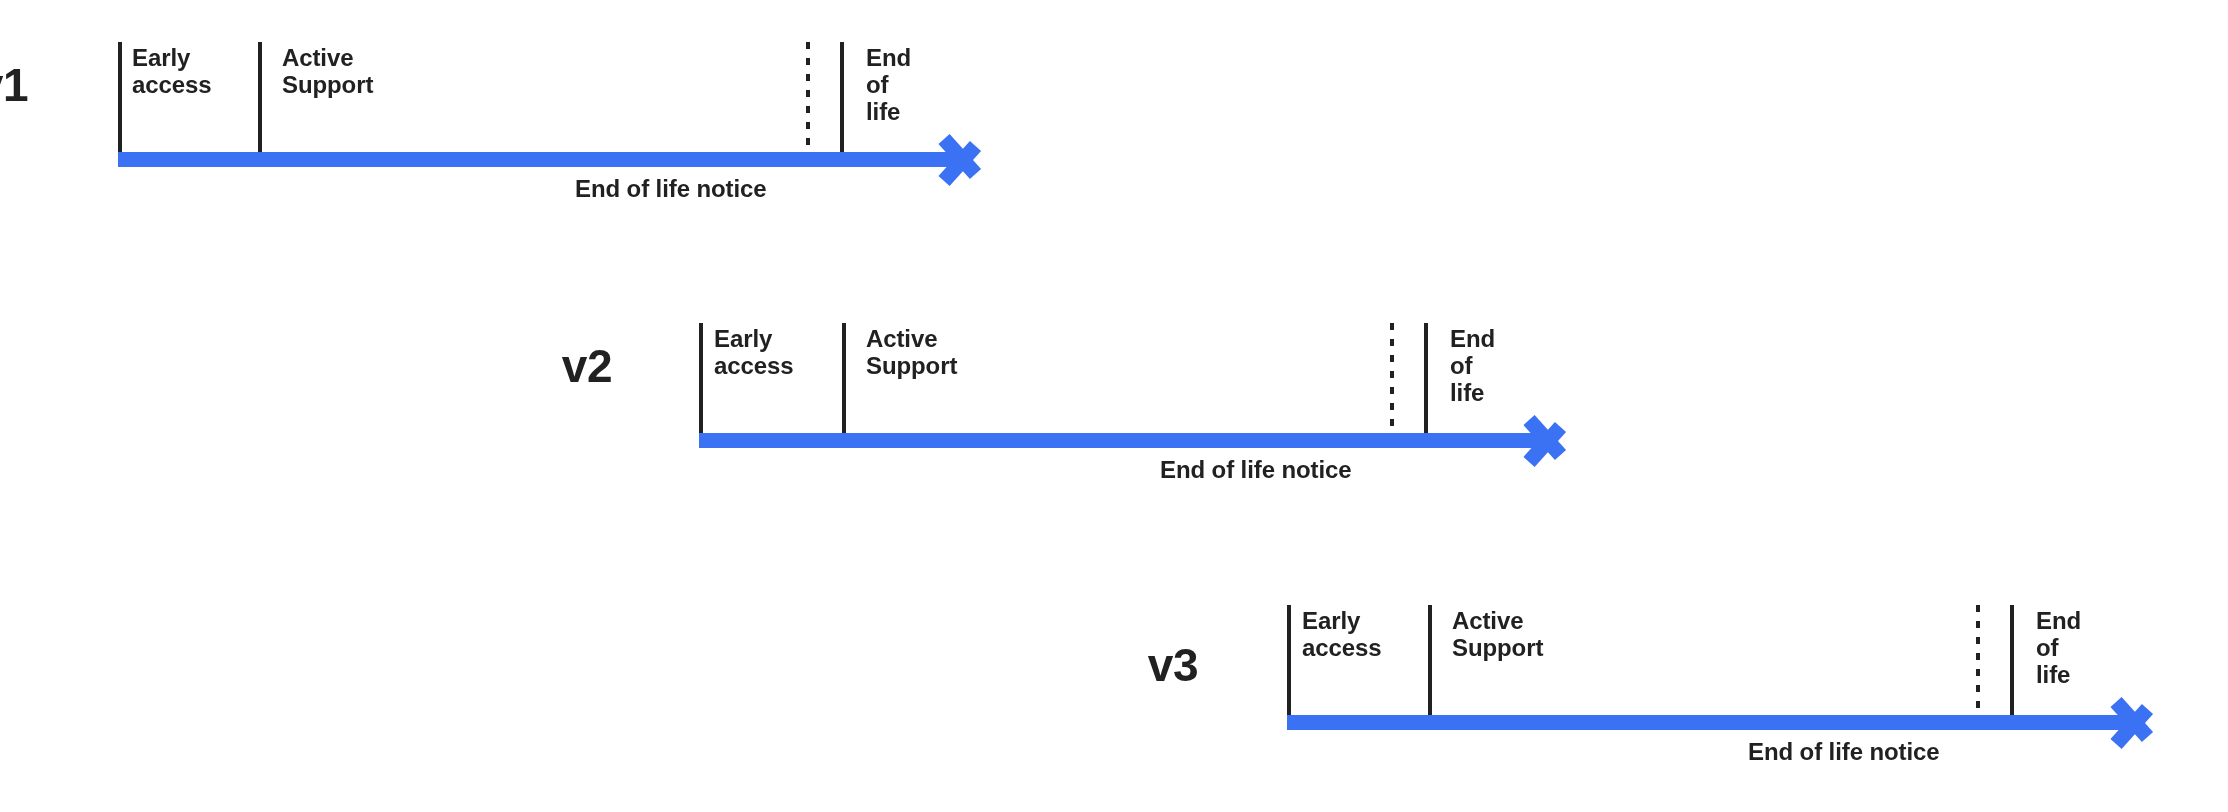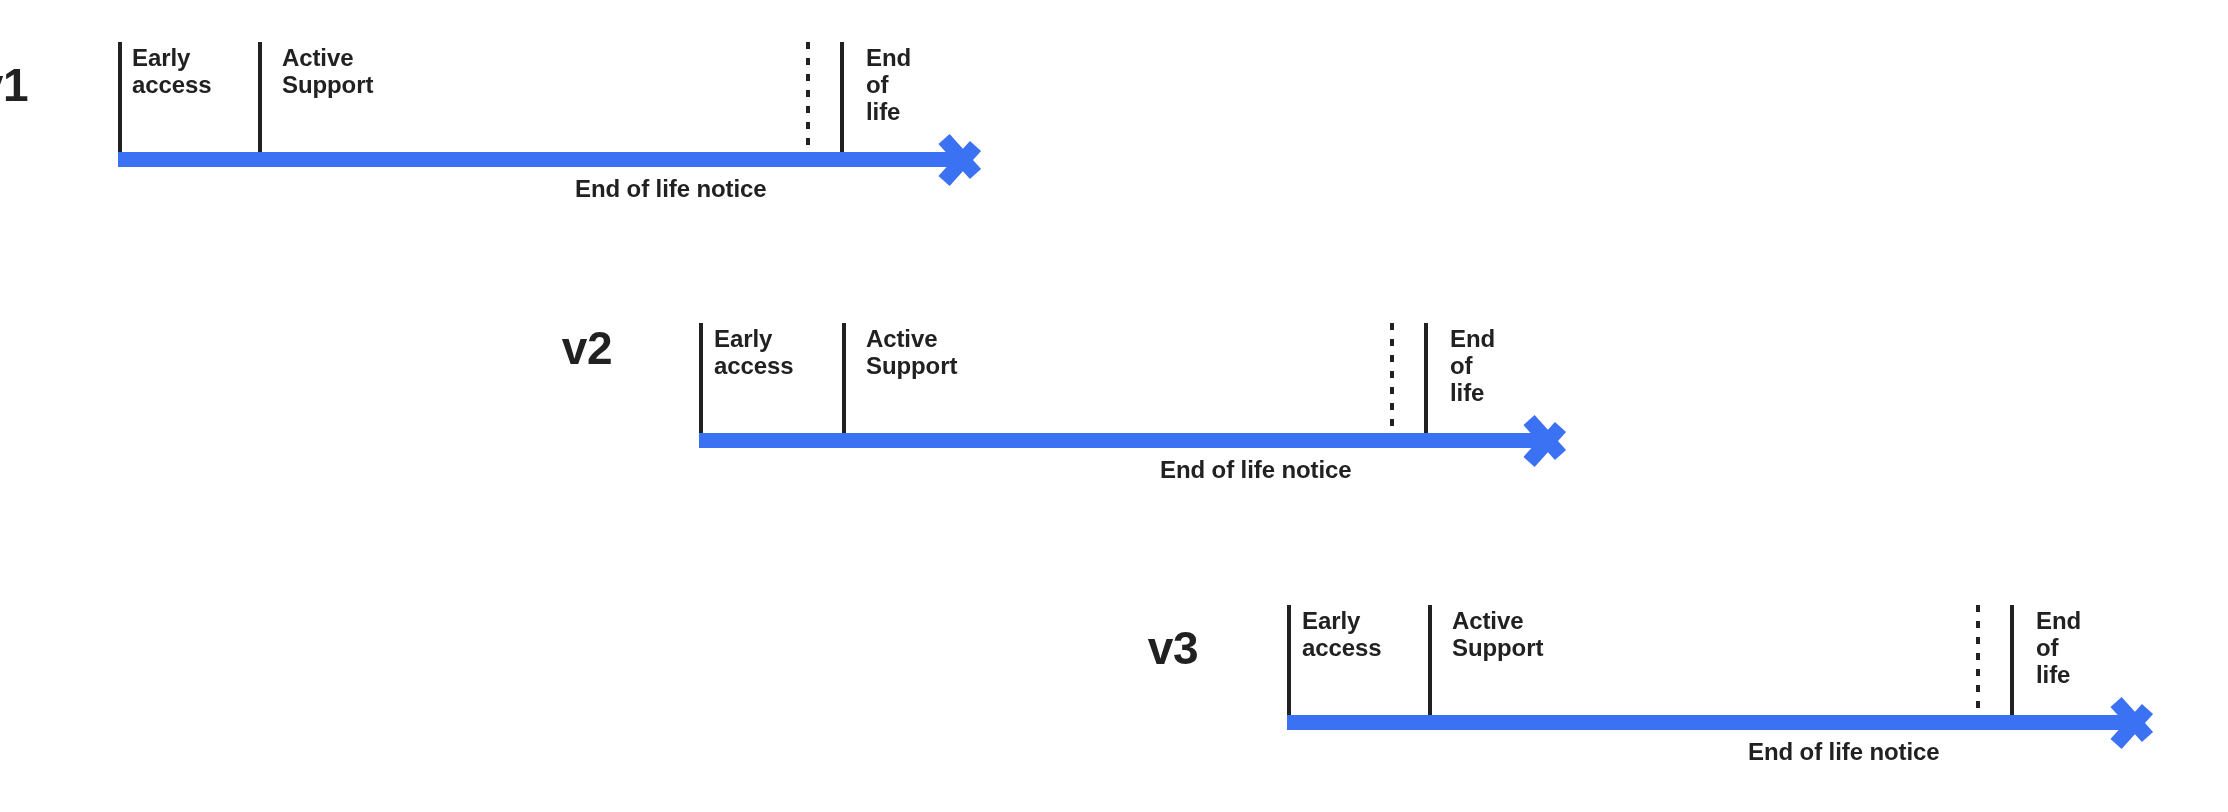--- a/index.html
+++ b/index.html
@@ -122,38 +122,38 @@
       <div class="divider" style="left: 258px; top: 42px; height: 110px; background: rgb(33, 33, 33);"></div>
       <div class="divider" style="left: 840px; top: 42px; height: 110px; background: rgb(33, 33, 33);"></div>
       <div class="dashed-line" style="left: 806px; top: 42px; height: 110px;"></div>
       <div class="phase-label" style="left: 132px; top: 44px; color: rgb(33, 33, 33);">Early
 access</div>
       <div class="phase-label" style="left: 282px; top: 44px; color: rgb(33, 33, 33);">Active Support</div>
       <div class="phase-label" style="left: 866px; top: 44px; color: rgb(33, 33, 33);">End of life</div>
       <div class="notice-label" style="left: 575px; top: 176px; color: rgb(33, 33, 33);">End of life notice</div>
     </div>
     <div class="row">
-      <div class="version-label" style="left: 542px; top: 325px; width: 70px;">v2</div>
+      <div class="version-label" style="left: 542px; top: 343px; width: 70px;">v2</div>
       <div class="bar-shaft" style="left: 699px; top: 433px; width: 856px; background: rgb(59, 113, 243);"></div>
       <div class="arrow-head" style="left: 1553px; top: 408px;">
         <span class="up" style="background: rgb(59, 113, 243);"></span>
         <span class="down" style="background: rgb(59, 113, 243);"></span>
       </div>
       <div class="divider" style="left: 699px; top: 323px; height: 110px; background: rgb(33, 33, 33);"></div>
       <div class="divider" style="left: 842px; top: 323px; height: 110px; background: rgb(33, 33, 33);"></div>
       <div class="divider" style="left: 1424px; top: 323px; height: 110px; background: rgb(33, 33, 33);"></div>
       <div class="dashed-line" style="left: 1390px; top: 323px; height: 110px;"></div>
       <div class="phase-label" style="left: 714px; top: 325px; color: rgb(33, 33, 33);">Early
 access</div>
       <div class="phase-label" style="left: 866px; top: 325px; color: rgb(33, 33, 33);">Active Support</div>
       <div class="phase-label" style="left: 1450px; top: 325px; color: rgb(33, 33, 33);">End of life</div>
       <div class="notice-label" style="left: 1160px; top: 457px; color: rgb(33, 33, 33);">End of life notice</div>
     </div>
     <div class="row">
-      <div class="version-label" style="left: 1128px; top: 625px; width: 70px;">v3</div>
+      <div class="version-label" style="left: 1128px; top: 642px; width: 70px;">v3</div>
       <div class="bar-shaft" style="left: 1287px; top: 715px; width: 855px; background: rgb(59, 113, 243);"></div>
       <div class="arrow-head" style="left: 2140px; top: 690px;">
         <span class="up" style="background: rgb(59, 113, 243);"></span>
         <span class="down" style="background: rgb(59, 113, 243);"></span>
       </div>
       <div class="divider" style="left: 1287px; top: 605px; height: 110px; background: rgb(33, 33, 33);"></div>
       <div class="divider" style="left: 1428px; top: 605px; height: 110px; background: rgb(33, 33, 33);"></div>
       <div class="divider" style="left: 2010px; top: 605px; height: 110px; background: rgb(33, 33, 33);"></div>
       <div class="dashed-line" style="left: 1976px; top: 605px; height: 110px;"></div>
       <div class="phase-label" style="left: 1302px; top: 607px; color: rgb(33, 33, 33);">Early

